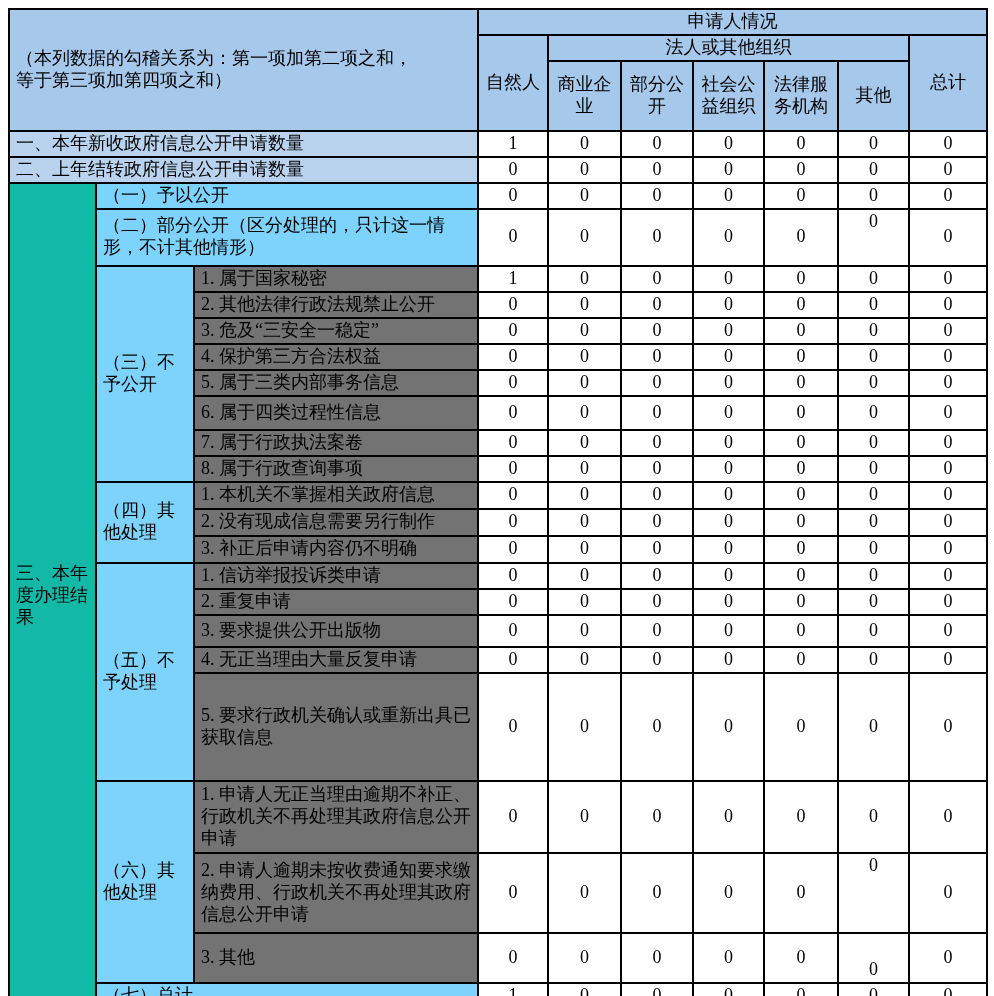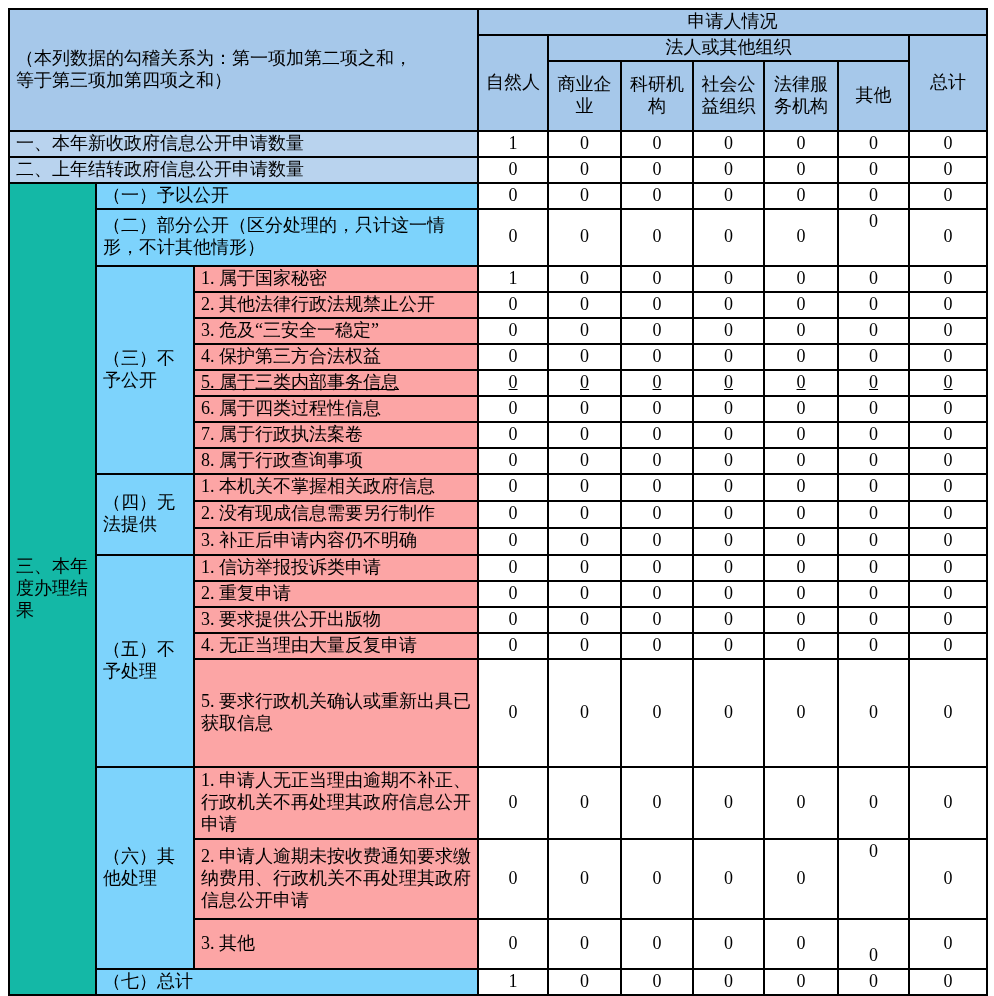--- a/index.html
+++ b/index.html
@@ -43,21 +43,21 @@
     white-space: pre-wrap;
   }
   td.label {
     text-align: left;
     vertical-align: middle;
     padding-left: 9px;
   }
   td.lv1 { background: #b9d3ee; }
   td.grp { background: #14b8a6; padding-left: 10px; }
   td.lv2 { background: #7dd3fc; }
-  td.lv3 { background: #fca5a5; }
+  td.lv3 { background: #737373; }
   td.num {
     background: #ffffff;
     text-align: center;
     vertical-align: middle;
     font-size: 17px;
     padding: 1px 2px;
   }
 </style>
 </head>
 <body>
@@ -82,21 +82,21 @@
 等于第三项加第四项之和）</td>
         <td class="hdr" colspan="7">申请人情况</td>
       </tr>
       <tr style="height:25px">
         <td class="hdr" rowspan="2">自然人</td>
         <td class="hdr" colspan="5">法人或其他组织</td>
         <td class="hdr" rowspan="2">总计</td>
       </tr>
       <tr style="height:70px">
         <td class="hdr">商业企业</td>
-        <td class="hdr">科研机构</td>
+        <td class="hdr">部分公开</td>
         <td class="hdr">社会公益组织</td>
         <td class="hdr">法律服务机构</td>
         <td class="hdr">其他</td>
       </tr>
     </thead>
     <tbody>
         <tr style="height: 26px; border-radius: 11px;">
           <td class="label lv1" colspan="3">一、本年新收政府信息公开申请数量</td>
           <td class="num">1</td>
           <td class="num">0</td>
@@ -171,31 +171,31 @@
         <tr style="height: 26px; border-radius: 6px;">
           <td class="label lv3">4. 保护第三方合法权益</td>
           <td class="num">0</td>
           <td class="num">0</td>
           <td class="num">0</td>
           <td class="num">0</td>
           <td class="num">0</td>
           <td class="num">0</td>
           <td class="num">0</td>
         </tr>
-        <tr style="height: 26px; text-decoration: underline;">
+        <tr style="height: 26px;">
           <td class="label lv3">5. 属于三类内部事务信息</td>
           <td class="num">0</td>
           <td class="num">0</td>
           <td class="num">0</td>
           <td class="num">0</td>
           <td class="num">0</td>
           <td class="num">0</td>
           <td class="num">0</td>
         </tr>
-        <tr style="height: 26px;">
+        <tr style="height: 34px;">
           <td class="label lv3">6. 属于四类过程性信息</td>
           <td class="num">0</td>
           <td class="num">0</td>
           <td class="num">0</td>
           <td class="num">0</td>
           <td class="num">0</td>
           <td class="num">0</td>
           <td class="num">0</td>
         </tr>
         <tr style="height: 26px;">
@@ -212,21 +212,21 @@
           <td class="label lv3">8. 属于行政查询事项</td>
           <td class="num">0</td>
           <td class="num">0</td>
           <td class="num">0</td>
           <td class="num">0</td>
           <td class="num">0</td>
           <td class="num">0</td>
           <td class="num">0</td>
         </tr>
         <tr style="height: 27px;">
-          <td class="label lv2" rowspan="3">（四）无法提供</td>
+          <td class="label lv2" rowspan="3">（四）其他处理</td>
           <td class="label lv3">1. 本机关不掌握相关政府信息</td>
           <td class="num">0</td>
           <td class="num">0</td>
           <td class="num">0</td>
           <td class="num">0</td>
           <td class="num">0</td>
           <td class="num">0</td>
           <td class="num">0</td>
         </tr>
         <tr style="height: 27px;">
@@ -263,21 +263,21 @@
         <tr style="height: 26px;">
           <td class="label lv3">2. 重复申请</td>
           <td class="num">0</td>
           <td class="num">0</td>
           <td class="num">0</td>
           <td class="num">0</td>
           <td class="num">0</td>
           <td class="num">0</td>
           <td class="num">0</td>
         </tr>
-        <tr style="height: 26px;">
+        <tr style="height: 32px;">
           <td class="label lv3">3. 要求提供公开出版物</td>
           <td class="num">0</td>
           <td class="num">0</td>
           <td class="num">0</td>
           <td class="num">0</td>
           <td class="num">0</td>
           <td class="num">0</td>
           <td class="num">0</td>
         </tr>
         <tr style="height: 26px;">

